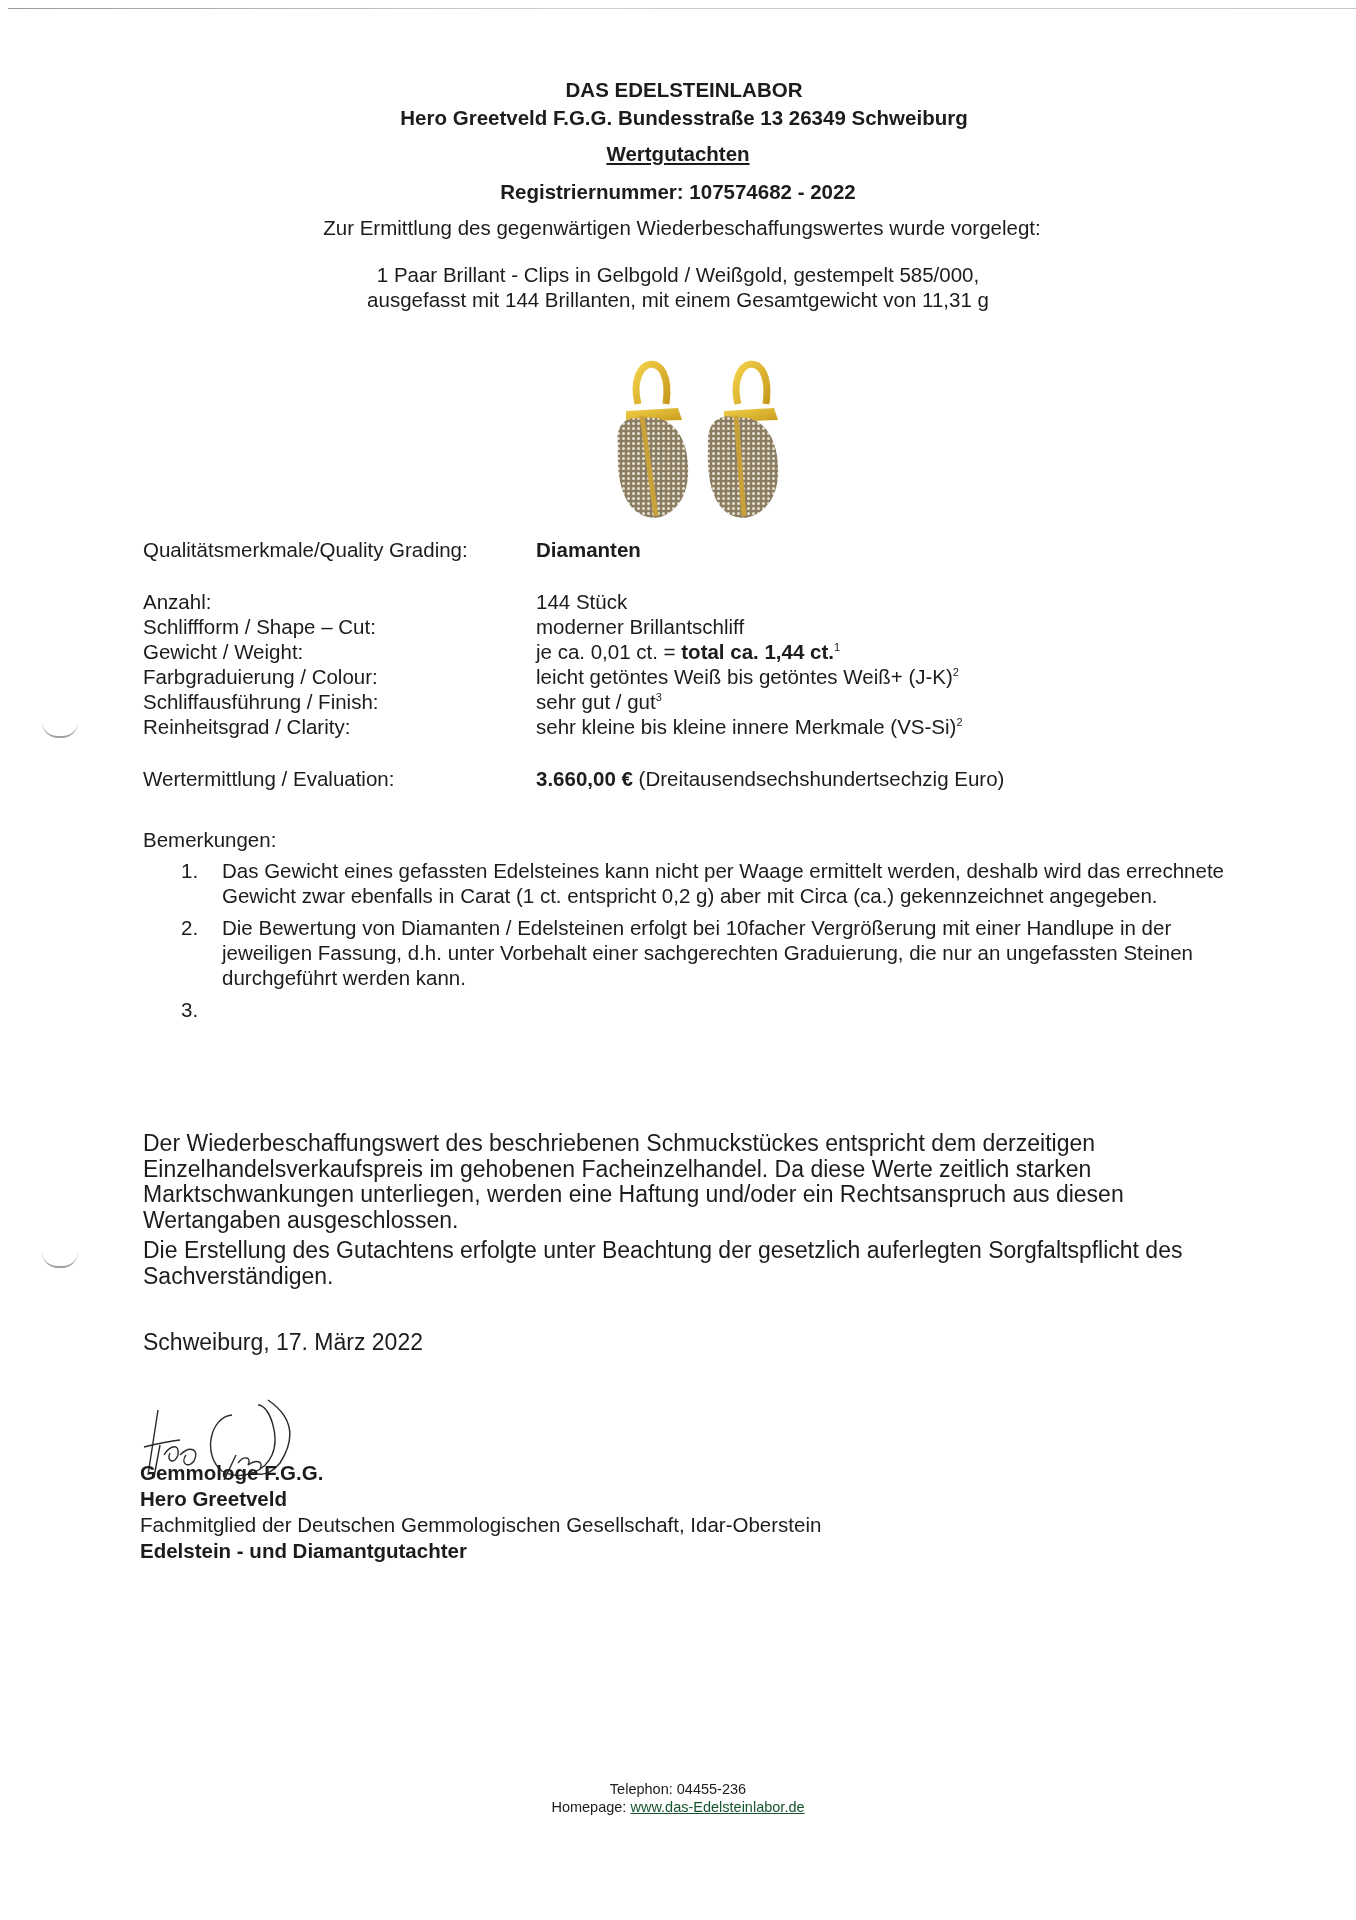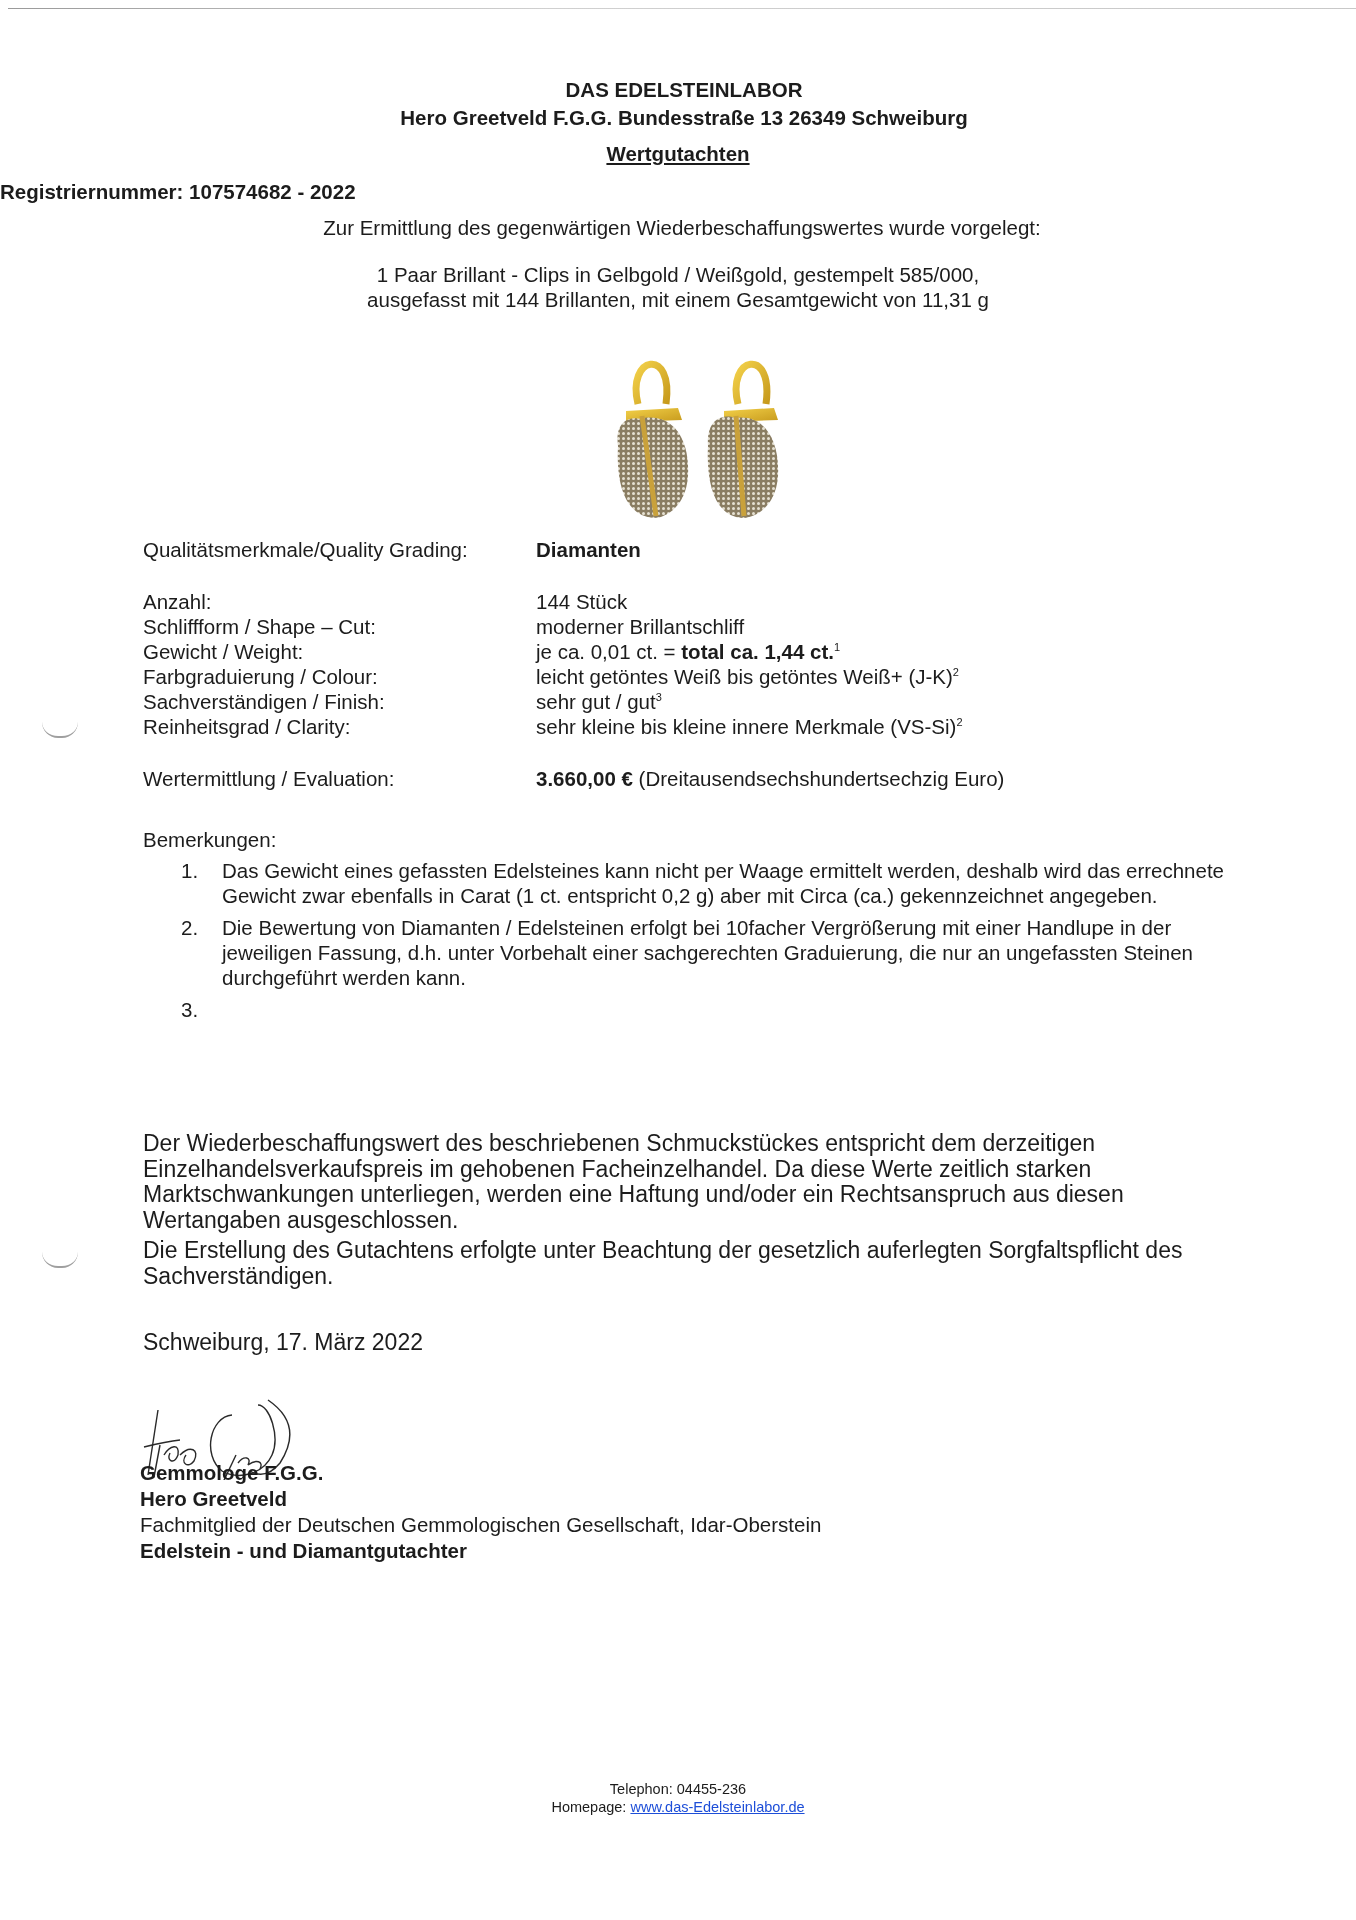--- a/index.html
+++ b/index.html
@@ -5,39 +5,39 @@
   html, body { margin: 0; padding: 0; background: #ffffff; }
   body {
     width: 1356px; height: 1920px; position: relative; overflow: hidden;
     font-family: "Liberation Sans", sans-serif; color: #1c1c1c;
   }
   .scan-line { position: absolute; left: 8px; right: 0; top: 8px; height: 1px; background: linear-gradient(90deg, #9a9a9a, #d0d0d0 40%, #c8c8c8); }
   .punch { position: absolute; left: 42px; width: 36px; height: 14px; border-bottom: 2px solid #777; border-radius: 0 0 18px 18px; opacity: 0.7; }
   .header { position: absolute; left: 0; right: 0; top: 76px; text-align: center; }
   .hdr-line { font-weight: bold; font-size: 20.5px; line-height: 28px; margin-left: 12px; }
   .title { position: absolute; left: 0; right: 0; top: 142px; text-align: center; font-weight: bold; font-size: 20.5px; text-decoration: underline; }
-  .regnr { position: absolute; left: 0; right: 0; top: 180px; text-align: left; font-weight: bold; font-size: 20.5px; }
+  .regnr { position: absolute; left: 0; right: 0; top: 180px; text-align: center; font-weight: bold; font-size: 20.5px; }
   .intro { position: absolute; left: 8px; right: 0; top: 216px; text-align: center; font-size: 20.5px; }
   .item { position: absolute; left: 0; right: 0; top: 262px; text-align: center; font-size: 20.5px; line-height: 25px; }
   .photo { position: absolute; left: 596px; top: 336px; width: 194px; height: 190px; }
   .grading { position: absolute; left: 143px; top: 538px; font-size: 20.5px; }
   .row { position: absolute; left: 0; white-space: nowrap; }
   .row .lbl { position: absolute; left: 0; width: 380px; }
   .row .val { position: absolute; left: 393px; }
   .bold { font-weight: bold; }
   sup { font-size: 11px; vertical-align: 8px; }
   .remarks { position: absolute; left: 143px; top: 828px; font-size: 20.5px; width: 1100px; }
   .remarks ol { margin: 6px 0 0 0; padding: 0; list-style: none; }
   .remarks li { position: relative; padding-left: 79px; line-height: 25px; margin-bottom: 7px; }
   .remarks li .num { position: absolute; left: 38px; top: 0; }
   .para { position: absolute; left: 143px; width: 1080px; font-size: 23px; line-height: 25.5px; }
   .sig-block { position: absolute; left: 140px; top: 1460px; font-size: 20.5px; line-height: 26px; }
   .signature { position: absolute; left: 140px; top: 1385px; width: 210px; height: 95px; }
   .footer { position: absolute; left: 0; right: 0; top: 1780px; text-align: center; font-size: 14.5px; line-height: 18px; }
-  .footer a { color: #1d4ed8; text-decoration: underline; }
+  .footer a { color: #14532d; text-decoration: underline; }
 </style>
 </head>
 <body>
 
 <div class="scan-line"></div>
 <div class="punch" style="top:722px"></div>
 <div class="punch" style="top:1252px"></div>
 
 <div class="header">
   <div class="hdr-line">DAS EDELSTEINLABOR</div>
@@ -93,21 +93,21 @@
   </div>
   <div class="row" style="top:102px">
     <span class="lbl">Gewicht / Weight:</span>
     <span class="val"><span>je ca. 0,01 ct. = </span><span class="bold">total ca. 1,44 ct.</span><sup>1</sup></span>
   </div>
   <div class="row" style="top:127px">
     <span class="lbl">Farbgraduierung / Colour:</span>
     <span class="val"><span>leicht getöntes Weiß bis getöntes Weiß+ (J-K)</span><sup>2</sup></span>
   </div>
   <div class="row" style="top:152px">
-    <span class="lbl">Sachverständigen / Finish:</span>
+    <span class="lbl">Schliffausführung / Finish:</span>
     <span class="val"><span>sehr gut / gut</span><sup>3</sup></span>
   </div>
   <div class="row" style="top:177px">
     <span class="lbl">Reinheitsgrad / Clarity:</span>
     <span class="val"><span>sehr kleine bis kleine innere Merkmale (VS-Si)</span><sup>2</sup></span>
   </div>
   <div class="row" style="top:229px">
     <span class="lbl">Wertermittlung / Evaluation:</span>
     <span class="val"><span class="bold">3.660,00 €</span><span> (Dreitausendsechshundertsechzig Euro)</span></span>
   </div>

